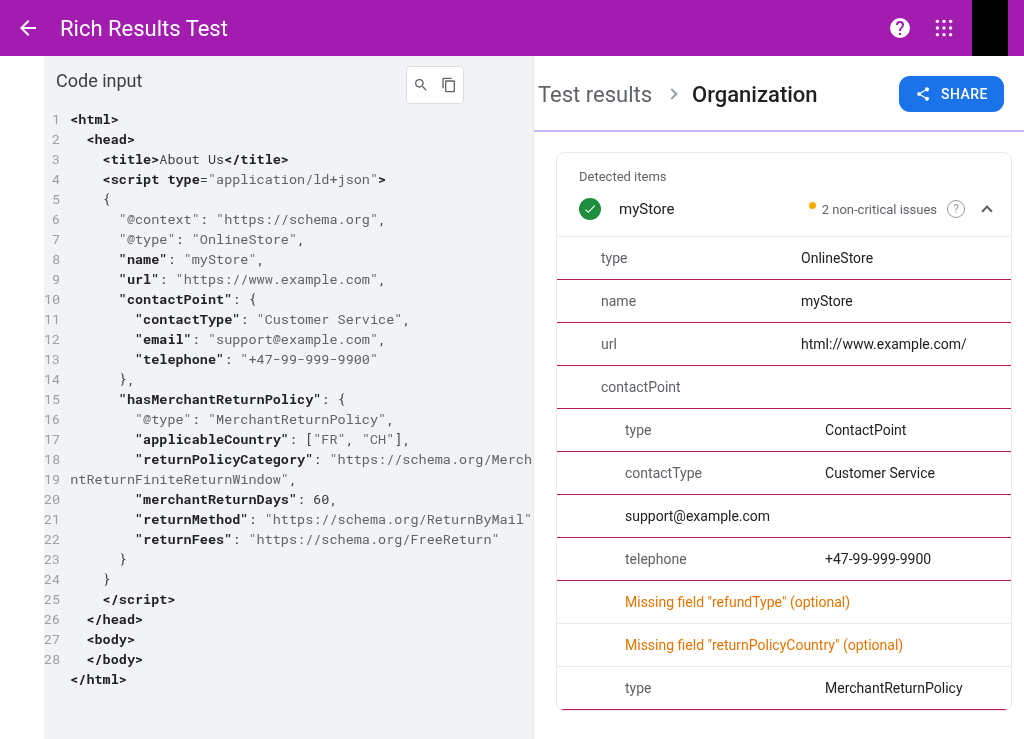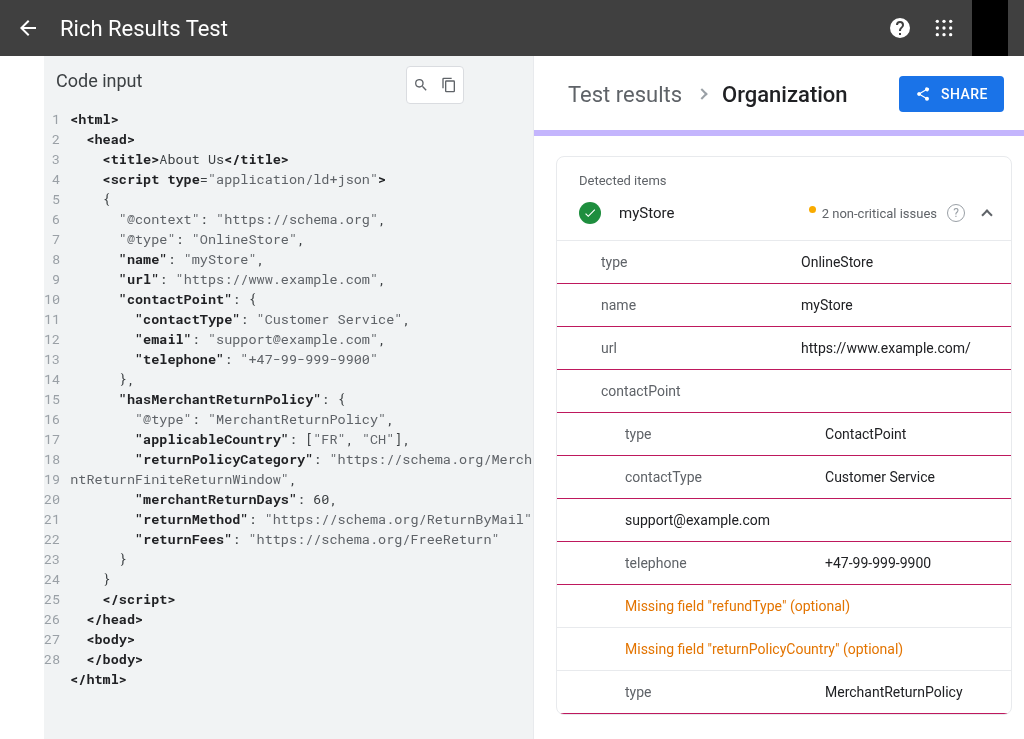--- a/index.html
+++ b/index.html
@@ -7,21 +7,21 @@
   font-family: 'Google Sans', Roboto, Arial, sans-serif;
   font-size: 14px;
   color: #202124;
   background: #fff;
   width: 1024px;
   height: 739px;
   overflow: hidden;
 }
 .header {
   height: 56px;
-  background: #404040;
+  background: #a21caf;
   display: flex;
   align-items: center;
   padding: 0 16px;
   color: #fff;
 }
 .back-arrow {
   width: 24px; height: 24px;
   display: flex; align-items: center; justify-content: center;
   margin-right: 20px;
   cursor: pointer;
@@ -90,22 +90,22 @@
 .code-lines .str { color: #5f6368; }
 .code-lines .key { font-weight: 700; color: #202124; }
 .right-panel {
   width: 512px;
   background: #fff;
   overflow: auto;
 }
 .results-header {
   display: flex;
   align-items: center;
-  padding: 20px 20px 18px 34px;
-  border-bottom: 6px solid #c4b5fd;
+  padding: 20px 20px 18px 4px;
+  border-bottom: 2px solid #c4b5fd;
 }
 .breadcrumb {
   font-size: 22px;
   color: #5f6368;
   display: flex;
   align-items: center;
   gap: 14px;
 }
 .breadcrumb .current { color: #202124; font-weight: 500; }
 .chev {
@@ -115,21 +115,21 @@
   transform: rotate(-45deg);
   margin: 0 2px;
 }
 .share-btn {
   margin-left: auto;
   background: #1a73e8;
   color: #fff;
   font-weight: 500;
   font-size: 14px;
   padding: 10px 16px;
-  border-radius: 4px;
+  border-radius: 11px;
   display: flex;
   align-items: center;
   gap: 10px;
   cursor: pointer;
   letter-spacing: 0.5px;
 }
 .share-btn svg { fill: #fff; }
 .results-body { padding: 20px 12px 0 22px; }
 .detected-card {
   border: 1px solid #e8eaed;
@@ -293,21 +293,21 @@
             <div class="prop-row indent1">
               <div class="prop-key">type</div>
               <div class="prop-val">OnlineStore</div>
             </div>
             <div class="prop-row indent1">
               <div class="prop-key">name</div>
               <div class="prop-val">myStore</div>
             </div>
             <div class="prop-row indent1">
               <div class="prop-key">url</div>
-              <div class="prop-val">https://www.example.com/</div>
+              <div class="prop-val">html://www.example.com/</div>
             </div>
             <div class="prop-row indent1">
               <div class="prop-key">contactPoint</div>
               <div class="prop-val"></div>
             </div>
             <div class="prop-row indent2">
               <div class="prop-key">type</div>
               <div class="prop-val">ContactPoint</div>
             </div>
             <div class="prop-row indent2">

